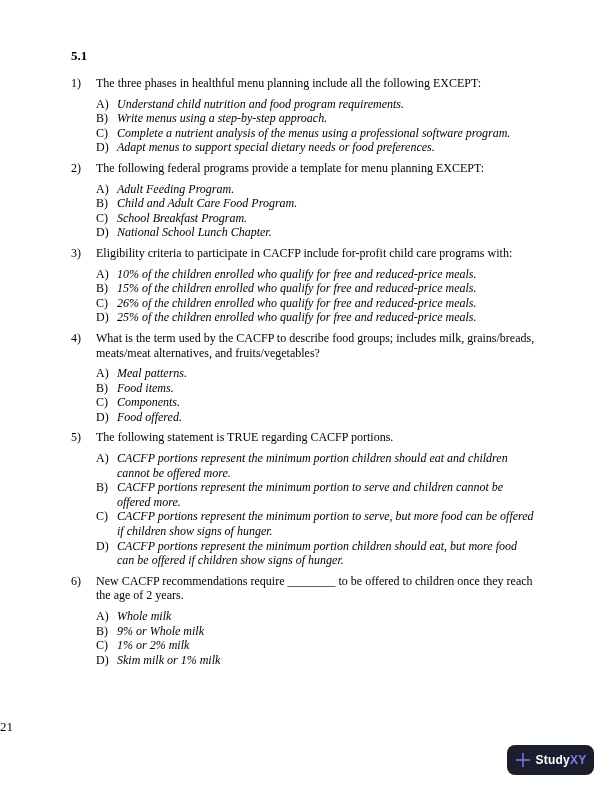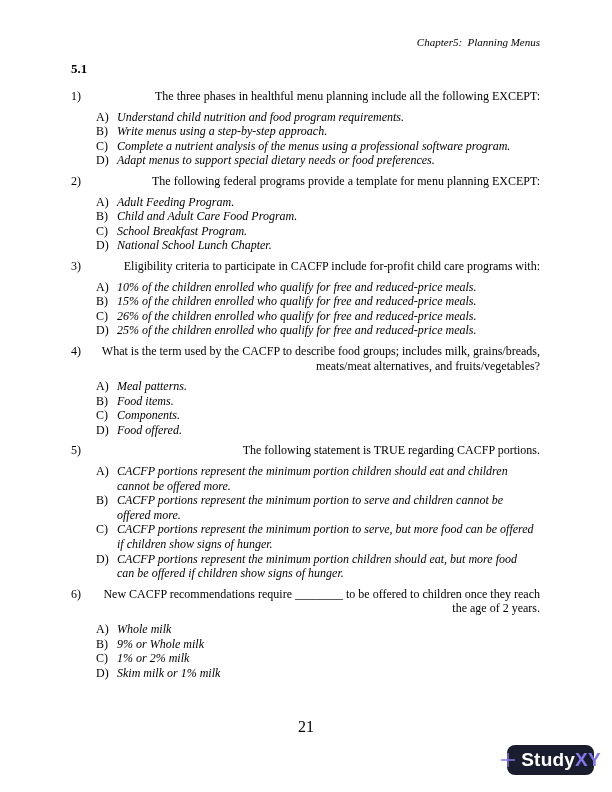--- a/index.html
+++ b/index.html
@@ -43,39 +43,39 @@
   .section-num { width: 27px; flex: none; }
   .questions-list { }
   .question { margin-top: 6px; }
   .question:first-child { margin-top: 13px; }
   .q-row {
     display: flex;
     font-size: 12px;
     line-height: 14.6px;
   }
   .q-num { width: 25px; flex: none; }
-  .q-text { width: 444px; text-align: right; }
+  .q-text { width: 444px; }
   .options {
     margin-top: 6px;
     margin-left: 25px;
   }
   .option {
     display: flex;
     font-size: 12px;
     line-height: 14.6px;
   }
   .opt-letter { width: 21px; flex: none; }
   .opt-text { width: 419px; font-style: italic; }
   .page-number {
     position: absolute;
     top: 720px;
     left: 0;
     width: 612px;
-    text-align: center;
-    font-size: 16px;
+    text-align: left;
+    font-size: 13px;
     line-height: 13px;
     font-family: Liberation Serif, serif;
   }
   .brand-badge {
     position: absolute;
     left: 507px;
     top: 745px;
     width: 87px;
     height: 30px;
     border-radius: 8px;
@@ -86,34 +86,33 @@
     gap: 5px;
     font-family: "Liberation Sans", sans-serif;
     cursor: pointer;
   }
   .brand-plus {
     color: var(--brand-accent, #8577EA);
     display: flex;
     align-items: center;
   }
   .brand-text {
-    font-size: 19px;
+    font-size: 12px;
     font-weight: bold;
     letter-spacing: 0.2px;
     color: var(--brand-text, #ffffff);
     white-space: nowrap;
   }
   .brand-accent { color: var(--brand-accent, #8577EA); }
 </style>
 </head>
 <body>
 
 <div class="page">
 
-  <div class="running-header">Chapter5:  Planning Menus</div>
 
 
   <div class="section-heading">
     <span class="section-num">5.1</span>
   </div>
 
   <div class="questions-list">
   <div class="question">
     <div class="q-row">
       <span class="q-num">1)</span>

